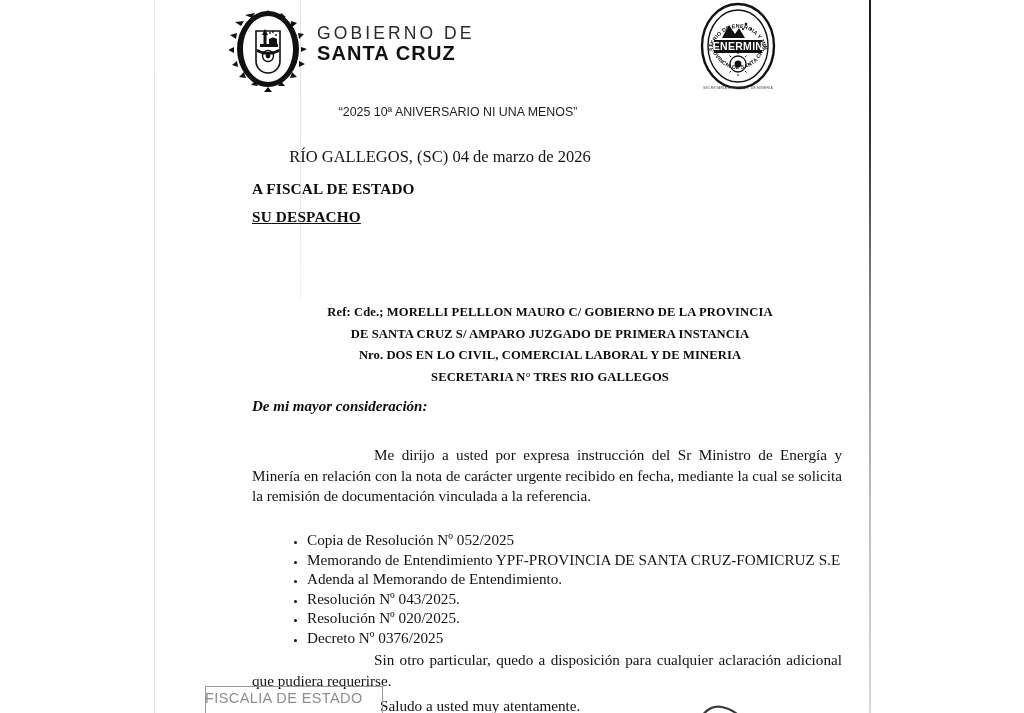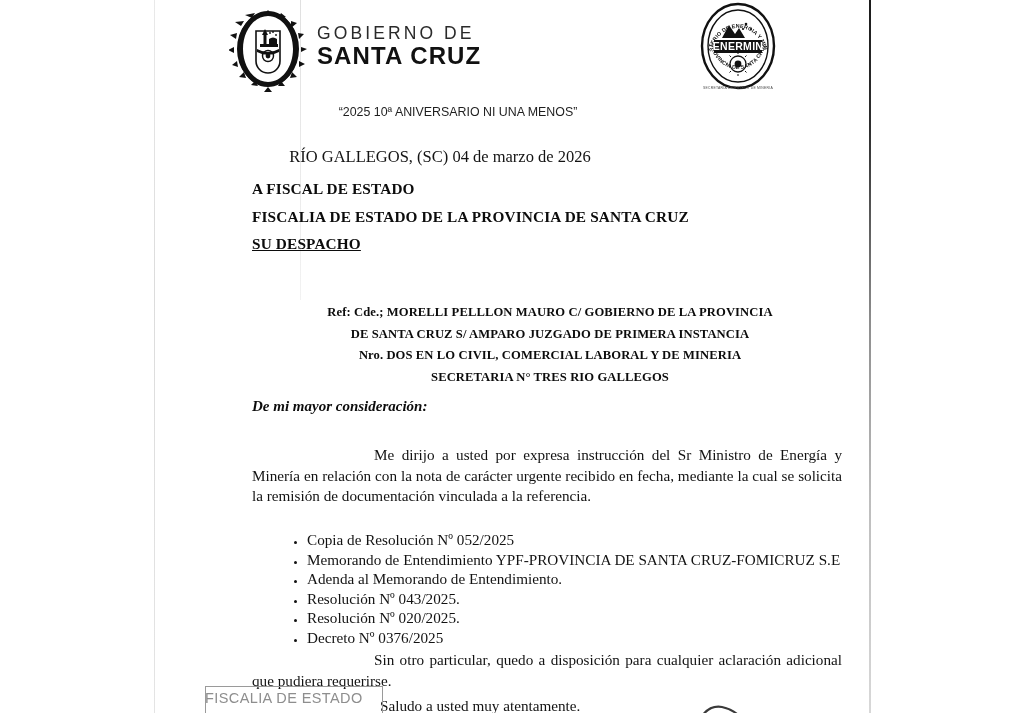--- a/index.html
+++ b/index.html
@@ -50,21 +50,21 @@
   .wordmark { position: absolute; left: 317px; top: 24px; width: 180px; }
   .wordmark .line1 {
     font-family: "Liberation Sans", sans-serif;
     font-size: 17.5px;
     letter-spacing: 3.1px;
     color: #2a2a2a;
     line-height: 1.05;
   }
   .wordmark .line2 {
     font-family: "Liberation Sans", sans-serif;
-    font-size: 24px;
+    font-size: 20px;
     font-weight: bold;
     letter-spacing: 1.1px;
     color: #111111;
     line-height: 1.05;
     margin-top: 1px;
   }
 
   .seal { position: absolute; left: 688px; top: 2px; width: 100px; height: 88px; }
   .seal-caption {
     position: absolute;
@@ -257,21 +257,20 @@
       </svg>
     </div>
     <div class="seal-caption">SECRETARIA DE ESTADO DE MINERIA</div>
   </div>
 
   <div class="motto">“2025 10ª ANIVERSARIO NI UNA MENOS”</div>
   <div class="dateline">RÍO GALLEGOS, (SC)  04 de marzo de 2026</div>
 
   <div class="addressee">
     <div>A  FISCAL DE ESTADO</div>
-    <div>FISCALIA DE ESTADO DE LA PROVINCIA DE SANTA CRUZ</div>
     <div class="underlined">SU DESPACHO</div>
   </div>
 
   <div class="refblock">
     <div>Ref: Cde.; MORELLI PELLLON MAURO C/ GOBIERNO DE LA PROVINCIA</div>
     <div>DE SANTA CRUZ S/ AMPARO JUZGADO DE PRIMERA INSTANCIA</div>
     <div>Nro. DOS EN LO CIVIL, COMERCIAL LABORAL Y DE MINERIA</div>
     <div>SECRETARIA N° TRES RIO GALLEGOS</div>
   </div>
 

